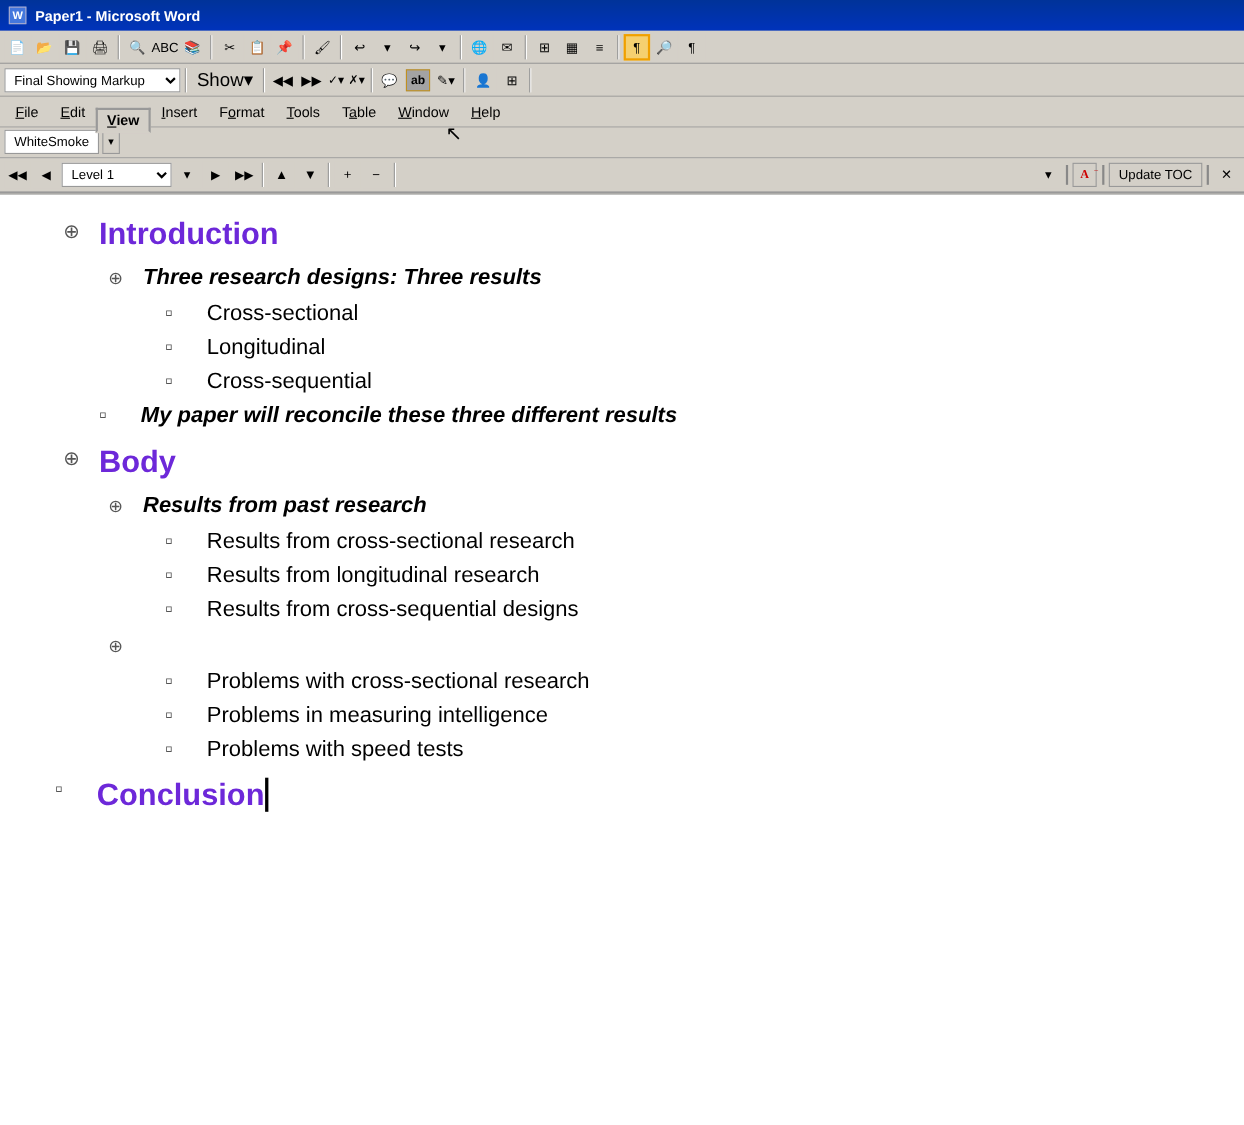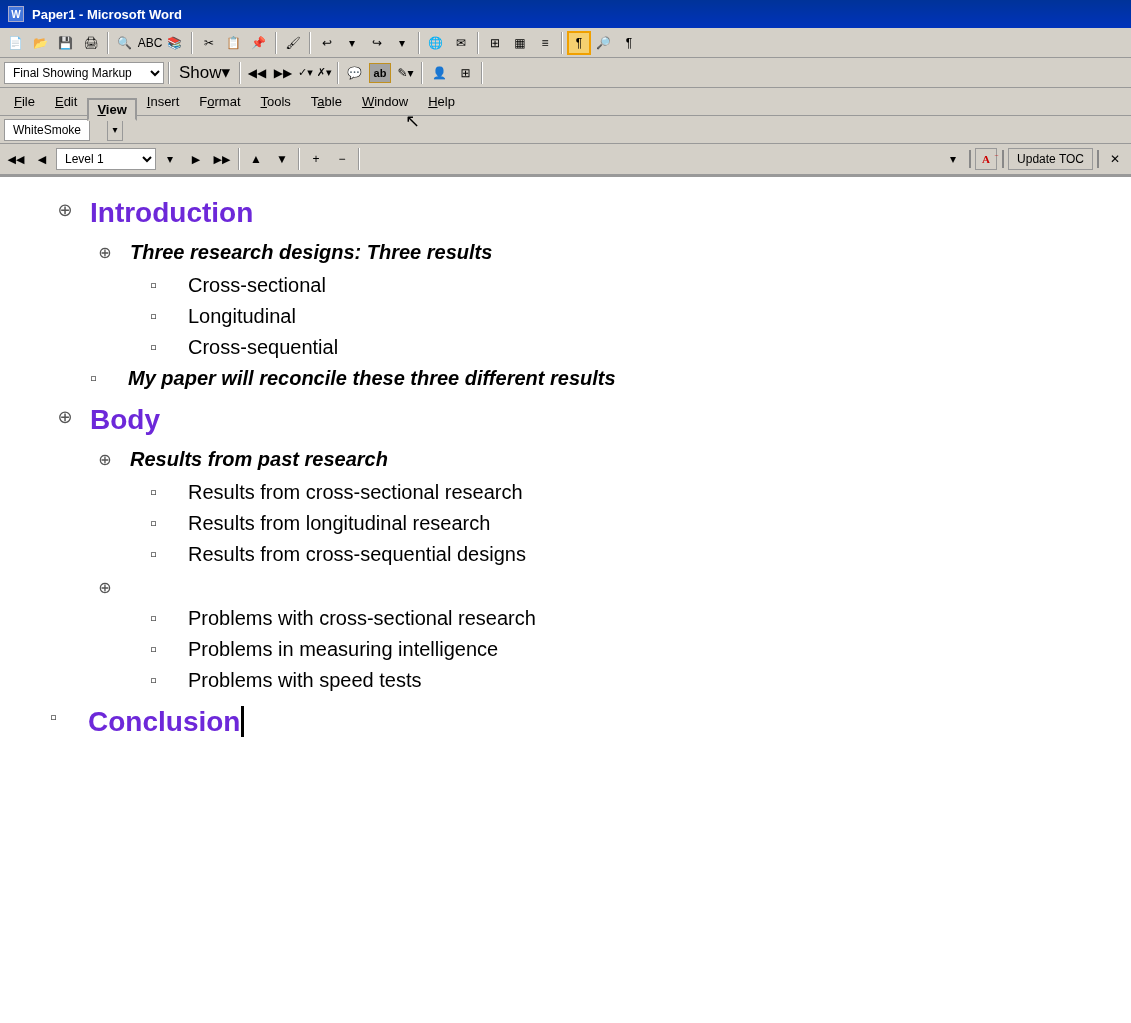--- a/index.html
+++ b/index.html
@@ -110,26 +110,26 @@
       border: 2px solid #999;
       border-bottom: 2px solid #d4d0c8;
       padding: 2px 8px;
       font-weight: bold;
       margin-top: 16px;
     }
     .menu-item u { text-decoration: underline; }
     
     .whitesmoke-bar {
       display: flex;
-      align-items: center;
+      align-items: flex-start;
       padding: 2px 4px;
       background: #d4d0c8;
       border-bottom: 1px solid #999;
       height: 28px;
-      gap: 17px;
+      gap: 3px;
     }
     .whitesmoke-btn {
       background: white;
       border: 1px solid #999;
       padding: 2px 8px;
       font-size: 12px;
       font-family: Arial, sans-serif;
       cursor: pointer;
       height: 22px;
     }

